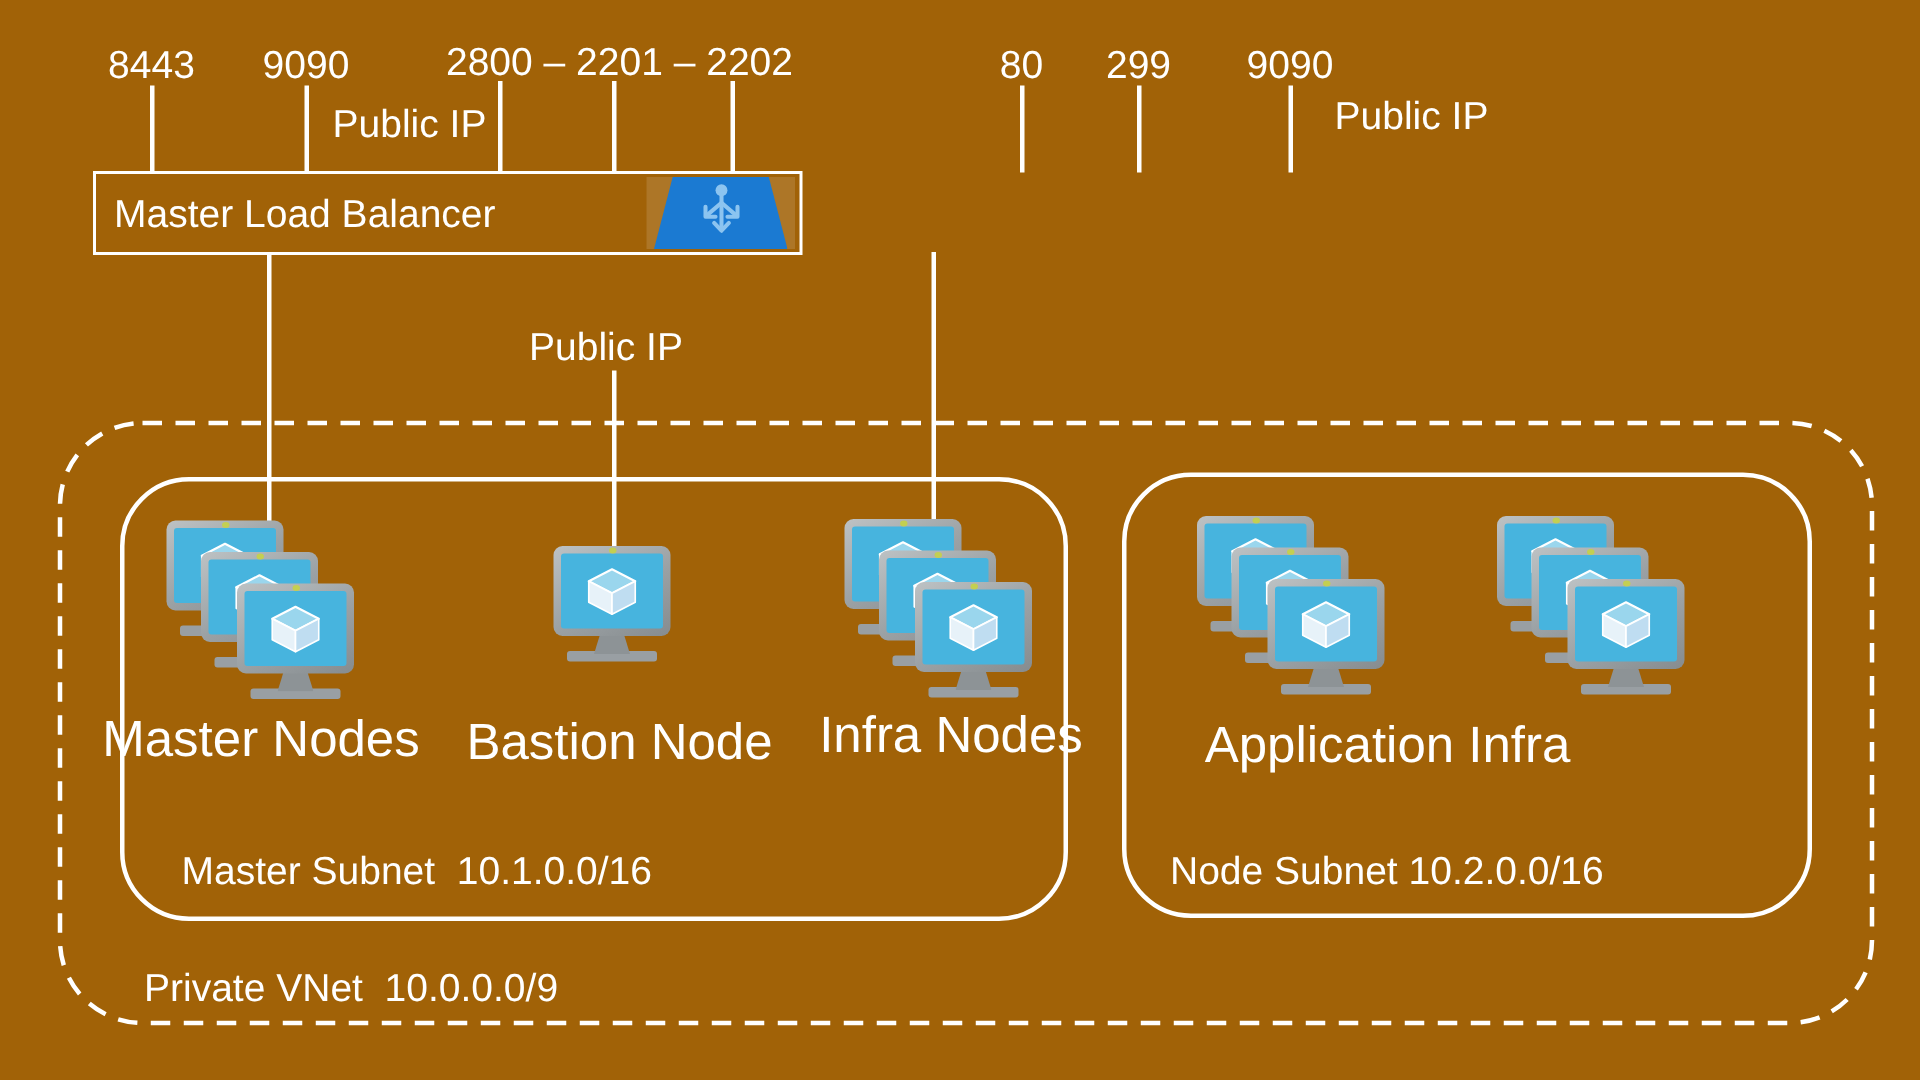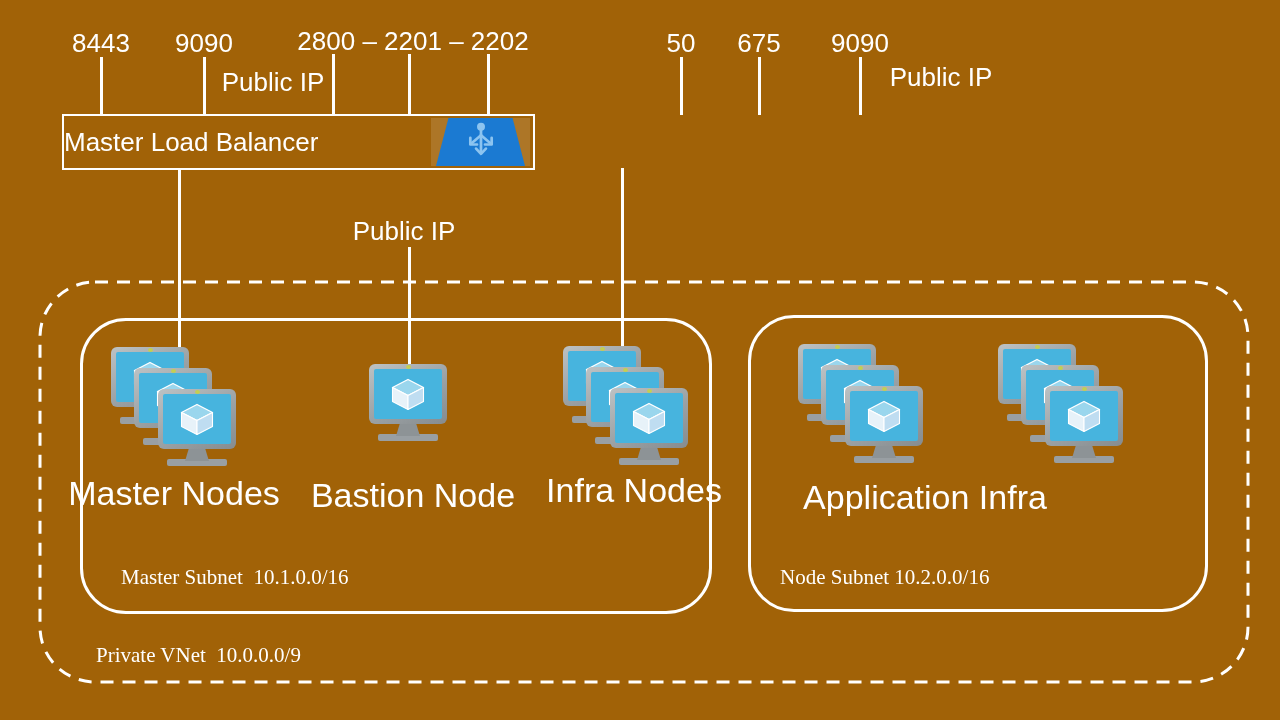--- a/index.html
+++ b/index.html
@@ -9,38 +9,38 @@
     font-family:"Liberation Sans", sans-serif;
   }
   .label { position:absolute; white-space:pre; line-height:1.1; }
   .port-label  { font-size:26px; transform:translateX(-50%); }
   .pubip-label { font-size:26px; transform:translateX(-50%); }
   .vline { position:absolute; width:3px; background:#FFFFFF; }
 
   .lb-box {
     position:absolute; box-sizing:border-box; height:56px;
     border:2.5px solid #FFFFFF; display:flex; align-items:center;
-    font-size:26px; padding-left:0;
+    font-size:26px; padding-left:12px;
   }
   .lb-icon {
     position:absolute; top:2px; bottom:2px; right:3px; width:99px;
     background:rgba(255,255,255,0.13);
   }
   .lb-trap {
     position:absolute; left:5px; right:5px; top:0; bottom:0;
     background:#1B7AD2;
     clip-path:polygon(14% 0, 86% 0, 100% 100%, 0 100%);
   }
   .lb-glyph { position:absolute; left:50%; top:50%; transform:translate(-50%,-50%); }
 
   .zone { position:absolute; box-sizing:border-box; }
   .subnet { border:3px solid #FFFFFF; border-radius:46px; }
   .master-subnet { left:80px;  top:318px; width:632px; height:296px; }
   .node-subnet   { left:748px; top:315px; width:460px; height:297px; }
-  .subnet-label, .vnet-label { font-size:21px;font-family:Liberation Serif, serif; }
+  .subnet-label, .vnet-label { font-size:26px; }
   .vnet-svg { position:absolute; left:0; top:0; pointer-events:none; }
 
   .stack { position:absolute; }
   .vm { position:absolute; width:78px; height:78px; }
   .vm .base {
     position:absolute; left:50%; top:70px; width:60px; height:7px; margin-left:-30px;
     background:#999FA3; border-radius:2px;
   }
   .vm .stand {
     position:absolute; left:50%; top:58px; width:24px; height:14px; margin-left:-12px;
@@ -74,22 +74,22 @@
   </svg>
 
   <div class="zone subnet master-subnet"></div>
   <div class="zone subnet node-subnet"></div>
 
   <div class="label port-label" style="left:101px; top:29px;">8443</div>
   <div class="label port-label" style="left:204px; top:29px;">9090</div>
   <div class="label port-label" style="left:413px; top:27px;">2800 – 2201 – 2202</div>
   <div class="label pubip-label" style="left:273px; top:68px;">Public IP</div>
 
-  <div class="label port-label" style="left:681px; top:29px;">50</div>
-  <div class="label port-label" style="left:759px; top:29px;">675</div>
+  <div class="label port-label" style="left:681px; top:29px;">80</div>
+  <div class="label port-label" style="left:759px; top:29px;">299</div>
   <div class="label port-label" style="left:860px; top:29px;">9090</div>
   <div class="label pubip-label" style="left:941px; top:63px;">Public IP</div>
 
   <div class="label pubip-label" style="left:404px; top:217px;">Public IP</div>
 
   <div class="vline" style="left:99.5px;  top:57px; height:58px;"></div>
   <div class="vline" style="left:202.5px; top:57px; height:58px;"></div>
   <div class="vline" style="left:331.5px; top:54px; height:61px;"></div>
   <div class="vline" style="left:407.5px; top:54px; height:61px;"></div>
   <div class="vline" style="left:486.5px; top:54px; height:61px;"></div>

